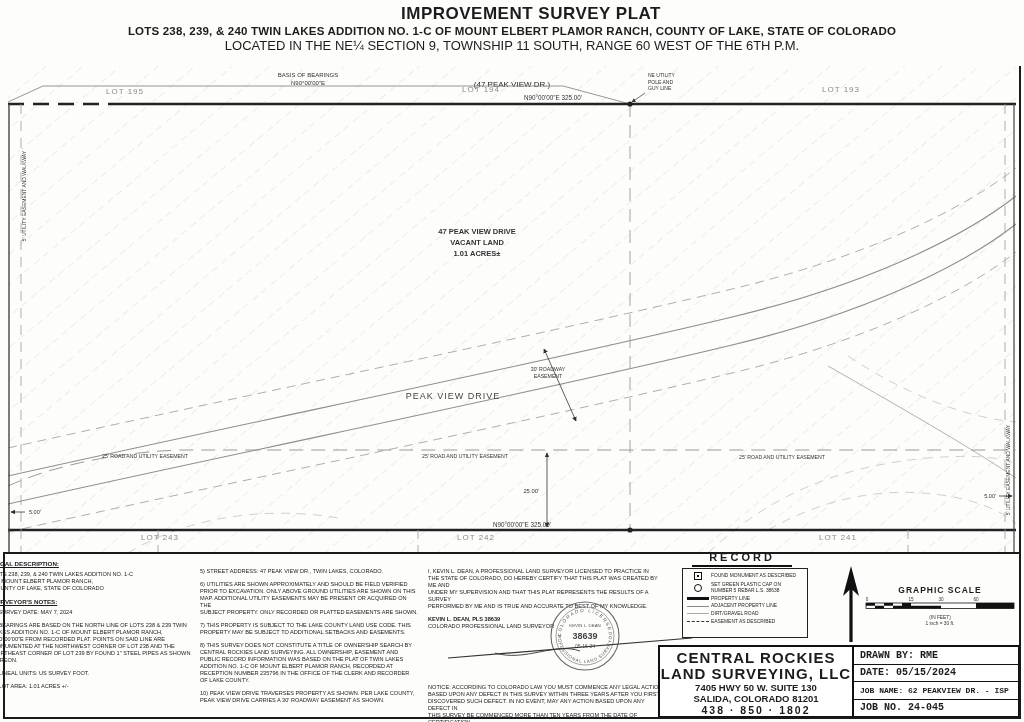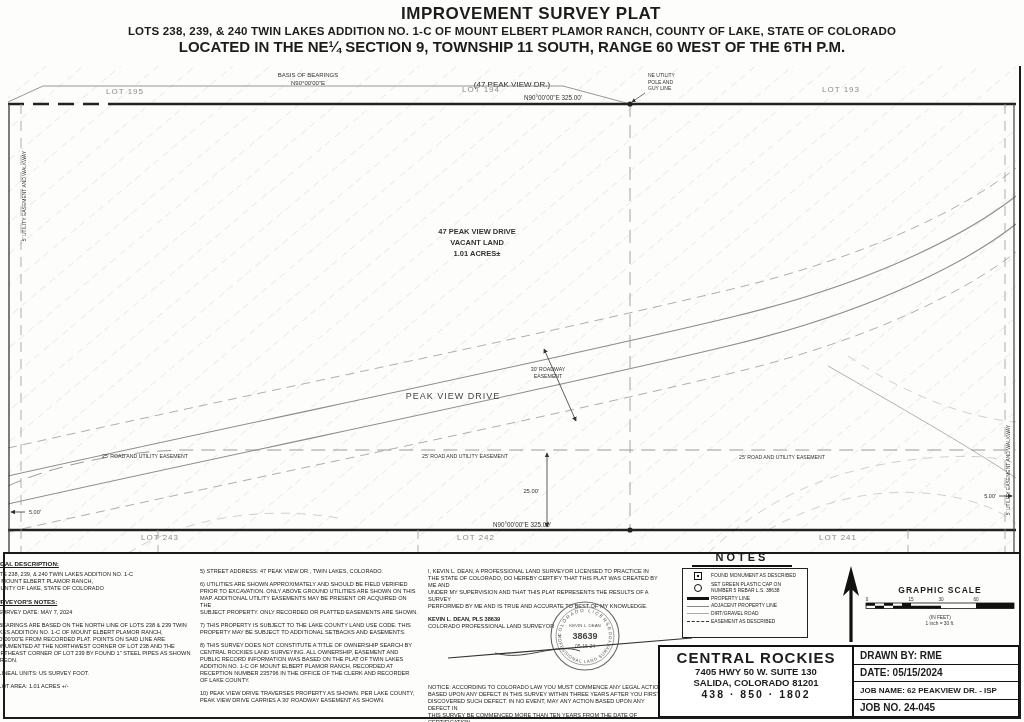--- a/index.html
+++ b/index.html
@@ -5,21 +5,21 @@
   html,body{margin:0;padding:0;}
   body{
     width:1024px;height:722px;position:relative;overflow:hidden;
     background:#fdfdfc;color:#1c1c1c;
     font-family:"Liberation Sans", sans-serif;
   }
   .abs{position:absolute;}
   .ctr{left:0;width:100%;text-align:center;}
   .t1{font-size:17px;font-weight:bold;letter-spacing:.5px;padding-left:19px;}
   .t2{font-size:11.5px;font-weight:bold;letter-spacing:.2px;}
-  .t3{font-size:15px;font-weight:bold;}
+  .t3{font-size:13px;font-weight:normal;}
   .t4{font-size:8px;font-weight:normal;margin-top:28px;}
   .pre{white-space:pre-line;}
   .note{font-size:5.6px;line-height:7px;color:#222;}
   .nh{font-size:6.2px;font-weight:bold;text-decoration:underline;margin-bottom:4px;}
   .np{margin-bottom:6px;}
   .col{position:absolute;}
   
   .lg-title{font-size:11px;font-weight:bold;letter-spacing:3px;text-align:center;
             border-bottom:2px solid #111;padding-bottom:2px;}
   .lg-box{border:1.2px solid #222;padding:3px 2px 2px 2px;box-sizing:border-box;}
@@ -34,21 +34,21 @@
   .ln-lite{width:22px;height:1px;background:#aaa;}
   .ln-dash{width:22px;border-top:1.6px dashed #333;}
   
   .tb{border:2px solid #111;display:flex;box-sizing:border-box;background:#fff;}
   .tb-left{width:194px;border-right:2px solid #111;text-align:center;padding-top:3px;box-sizing:border-box;}
   .tb-co{font-size:15px;font-weight:bold;letter-spacing:1px;line-height:16px;}
   .tb-ad{font-size:9.5px;font-weight:bold;line-height:11px;}
   .tb-ph{font-size:10.5px;font-weight:bold;letter-spacing:2px;}
   .tb-right{flex:1;display:flex;flex-direction:column;}
   .tb-row{flex:1;border-bottom:1.6px solid #111;display:flex;align-items:center;
-          padding-left:6px;font-size:10px;font-weight:bold;}
+          padding-left:6px;font-size:10px;font-weight:bold;font-family:Liberation Mono, monospace;}
   .tb-row:last-child{border-bottom:none;}
   .tb-row.small{font-size:8px;}
   .scale-title{font-size:8.5px;font-weight:bold;text-align:center;letter-spacing:1px;}
   .scale-note{font-size:4.8px;text-align:center;line-height:5.6px;color:#333;}
   .bline{background:#1a1a1a;position:absolute;}
 </style>
 </head>
 <body>
 
 <div class="abs ctr t1" style="top:4px;">IMPROVEMENT SURVEY PLAT</div>
@@ -221,21 +221,21 @@
 </svg>
 
 <div class="col" style="left:428px;top:684px;width:240px;">
   <div class="note pre">NOTICE:   ACCORDING TO COLORADO LAW YOU MUST COMMENCE ANY LEGAL ACTION
 BASED UPON ANY DEFECT IN THIS SURVEY WITHIN THREE YEARS AFTER YOU FIRST
 DISCOVERED  SUCH DEFECT.  IN NO EVENT, MAY ANY ACTION BASED  UPON ANY DEFECT IN
 THIS SURVEY BE COMMENCED MORE THAN TEN YEARS FROM THE DATE OF CERTIFICATION
 SHOWN HEREON.</div>
 </div>
 
-<div class="col lg-title" style="left:692px;top:551px;width:100px;">NOTES</div>
+<div class="col lg-title" style="left:692px;top:551px;width:100px;">RECORD</div>
 <div class="col lg-box" style="left:682px;top:568px;width:126px;height:70px;">
   <div class="lg-row">
     <span class="lg-sym">
         <span class="sym-sq">
           <i></i>
         </span>
       </span>
     <span class="lg-lab pre">FOUND MONUMENT AS DESCRIBED</span>
   </div>
   <div class="lg-row">
@@ -295,20 +295,21 @@
       <rect x="112" y="7" width="38" height="5.5"></rect>
     </g>
   </svg>
   <div class="scale-note" style="margin-top:1px;">(IN FEET)</div>
   <div class="scale-note">1 inch = 30 ft.</div>
 </div>
 
 <div class="col tb" style="left:658px;top:645px;width:362px;height:73px;">
   <div class="tb-left">
     <div class="tb-co">CENTRAL ROCKIES</div>
+    <div class="tb-co">LAND SURVEYING, LLC</div>
     <div class="tb-ad">7405 HWY 50 W. SUITE 130</div>
     <div class="tb-ad">SALIDA, COLORADO 81201</div>
     <div class="tb-ph">438 · 850 · 1802</div>
   </div>
   <div class="tb-right">
     <div class="tb-row">DRAWN BY: RME</div>
     <div class="tb-row">DATE: 05/15/2024</div>
     <div class="tb-row small">JOB NAME: 62 PEAKVIEW DR. - ISP</div>
     <div class="tb-row">JOB NO. 24-045</div>
   </div>

